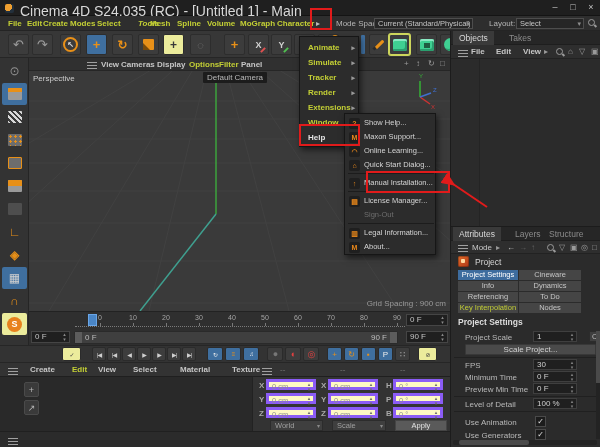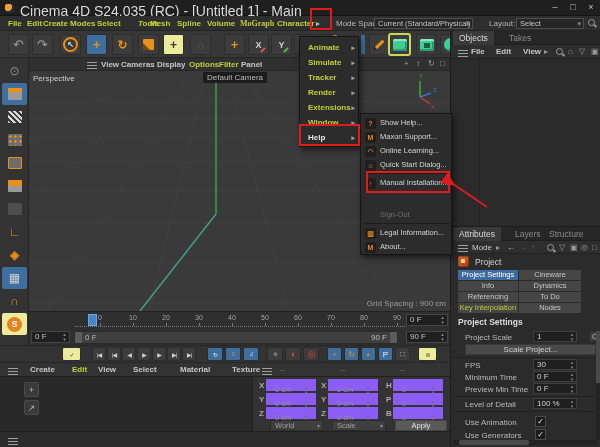--- a/index.html
+++ b/index.html
@@ -118,21 +118,21 @@
   .mmitem.accent{color:#c3cf35}
   .mmdash{position:absolute;top:2px;font-size:8px;color:#787878}
   #matarea{left:0;top:376px;width:252px;height:55px;background:#292929;border-top:1px solid #1f1f1f}
   .matbtn{position:absolute;left:24px;width:15px;height:15px;background:#3a3a3a;border:1px solid #4a4a4a;
           border-radius:2px;color:#b5b5b5;font-size:9px;display:flex;align-items:center;justify-content:center}
 
   
   #coords{left:252px;top:376px;width:198px;height:55px;background:#333;border-top:1px solid #1f1f1f;
           border-left:1px solid #222}
   .clabel{position:absolute;font-size:8px;font-weight:bold;color:#a8a8a8}
-  .cinput{position:absolute;width:50px;height:11px;background:#fef9c3;border:6px solid #8b5cf6;
+  .cinput{position:absolute;width:50px;height:11px;background:#fef9c3;border:3px solid #8b5cf6;
           font-size:7.5px;color:#8f8f8f;line-height:9px;padding-left:3px}
   .cinput .spin{position:absolute;right:1px;top:0;width:6px;color:#6f6f6f;font-size:5px;line-height:5px;text-align:center}
   .cdrop{position:absolute;height:11px;background:#3f3f3f;border:1px solid #2c2c2c;font-size:7.5px;
          color:#9f9f9f;line-height:9px;padding-left:4px}
   .cdrop::after{content:"▾";position:absolute;right:2px;top:1px;font-size:6px;color:#8a8a8a}
   .capply{position:absolute;height:11px;background:#5a5a5a;border:1px solid #444;font-size:7.5px;
           color:#e2e2e2;text-align:center;line-height:9px}
 
   
   #statusbar{left:0;top:431px;width:450px;height:16px;background:#2b2b2b;border-top:1px solid #202020}
@@ -180,21 +180,21 @@
   #attr-vthumb{position:absolute;left:0;top:0;width:4px;height:52px;background:#4a4a4a}
 
   
   .menu-panel{position:absolute;background:#2c2c2c;border:1px solid #161616;
               box-shadow:2px 3px 6px rgba(0,0,0,.55);z-index:40}
   #overflow-menu{left:299px;top:36px;width:60px;height:111px}
   .ofitem{position:absolute;left:0;width:100%;height:15px;font-size:8px;font-weight:bold;
           color:#c3cf35;line-height:15px;padding-left:8px}
   .ofitem.white{color:#e2e2e2}
   .ofarrow{position:absolute;right:3px;top:0;font-size:7px;color:#9a9a9a}
-  #help-menu{left:360px;top:113px;width:92px;height:142px}
+  #help-menu{left:344px;top:113px;width:92px;height:142px}
   .hmitem{position:absolute;left:0;width:100%;height:14px;line-height:14px}
   .hmicon{position:absolute;left:4px;top:1.5px;width:11px;height:11px;background:#1f1f1f;border-radius:2px;
           color:#e8871a;font-size:7px;font-weight:bold;text-align:center;line-height:11px}
   .hmlabel{position:absolute;left:19px;top:0;font-size:7.5px;color:#d4d4d4;white-space:nowrap}
   .hmlabel.disabled{color:#6e6e6e}
   .hmsep{position:absolute;left:3px;width:86px;height:1px;background:#1c1c1c}
 
   #annotation-layer{position:absolute;left:0;top:0;z-index:100;pointer-events:none}
   #bluebar{position:absolute;left:361px;top:35px;width:4px;height:19px;background:#3f6f9f;border-radius:1px}
 </style>
@@ -220,21 +220,21 @@
     <span class="abs" style="left:588px;top:3px"><span class="icon-search"></span></span>
   <div class="mbitem" style="left: 8px; position: absolute;">File</div>
       <div class="mbitem" style="left: 27px; position: absolute;">Edit</div>
       <div class="mbitem" style="left: 43px; position: absolute;">Create</div>
       <div class="mbitem" style="left: 70px; position: absolute;">Modes</div>
       <div class="mbitem" style="left: 97px; position: absolute;">Select</div>
       <div class="mbitem" style="left: 138px; position: absolute; font-style: italic;">Tools</div>
       <div class="mbitem" style="left: 150px; position: absolute;">Mesh</div>
       <div class="mbitem" style="left: 177px; position: absolute;">Spline</div>
       <div class="mbitem" style="left: 207px; position: absolute;">Volume</div>
-      <div class="mbitem" style="left: 240px; position: absolute; font-family: Liberation Serif, serif;">MoGraph</div>
+      <div class="mbitem" style="left: 240px; position: absolute;">MoGraph</div>
       <div class="mbitem" style="left: 277px; position: absolute;">Character</div>
     </div>
 
   <div id="toolbar" class="abs">
       <div class="tool" style="left: 8px;">
         <span class="g" style="color: rgb(154, 154, 154); font-size: 13px; font-weight: normal;">↶</span>
       </div>
       <div class="tool" style="left: 32px;">
         <span class="g" style="color: rgb(154, 154, 154); font-size: 13px; font-weight: normal;">↷</span>
       </div>
@@ -601,20 +601,24 @@
       <div class="hmitem" style="top: 44px;">
         <span class="hmicon">⌂</span>
         <span class="hmlabel">Quick Start Dialog...</span>
       </div>
       <div class="hmsep" style="top: 59px;"></div>
       <div class="hmitem" style="top: 62px;">
         <span class="hmicon">↑</span>
         <span class="hmlabel">Manual Installation...</span>
       </div>
       <div class="hmsep" style="top: 77px;"></div>
+      <div class="hmitem" style="top: 80px;">
+        <span class="hmicon">▤</span>
+        <span class="hmlabel">License Manager...</span>
+      </div>
       <div class="hmitem" style="top: 94px;">
         <span class="hmlabel disabled">Sign-Out</span>
       </div>
       <div class="hmsep" style="top: 109px;"></div>
       <div class="hmitem" style="top: 112px;">
         <span class="hmicon">▥</span>
         <span class="hmlabel">Legal Information...</span>
       </div>
       <div class="hmitem" style="top: 126px;">
         <span class="hmicon">M</span>

